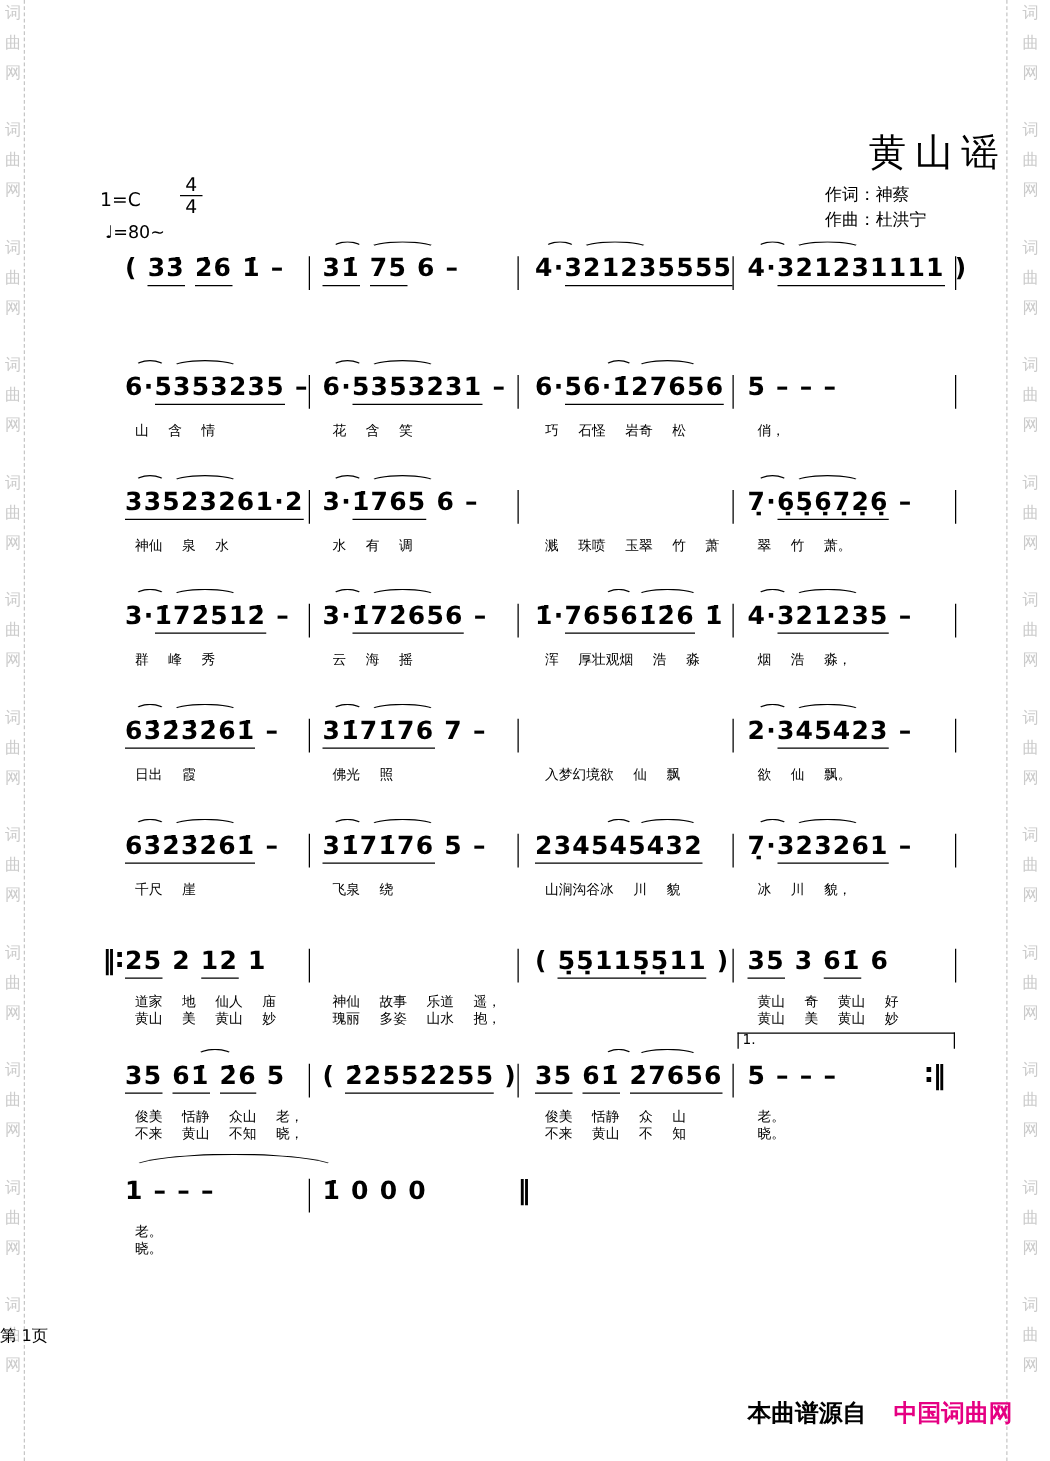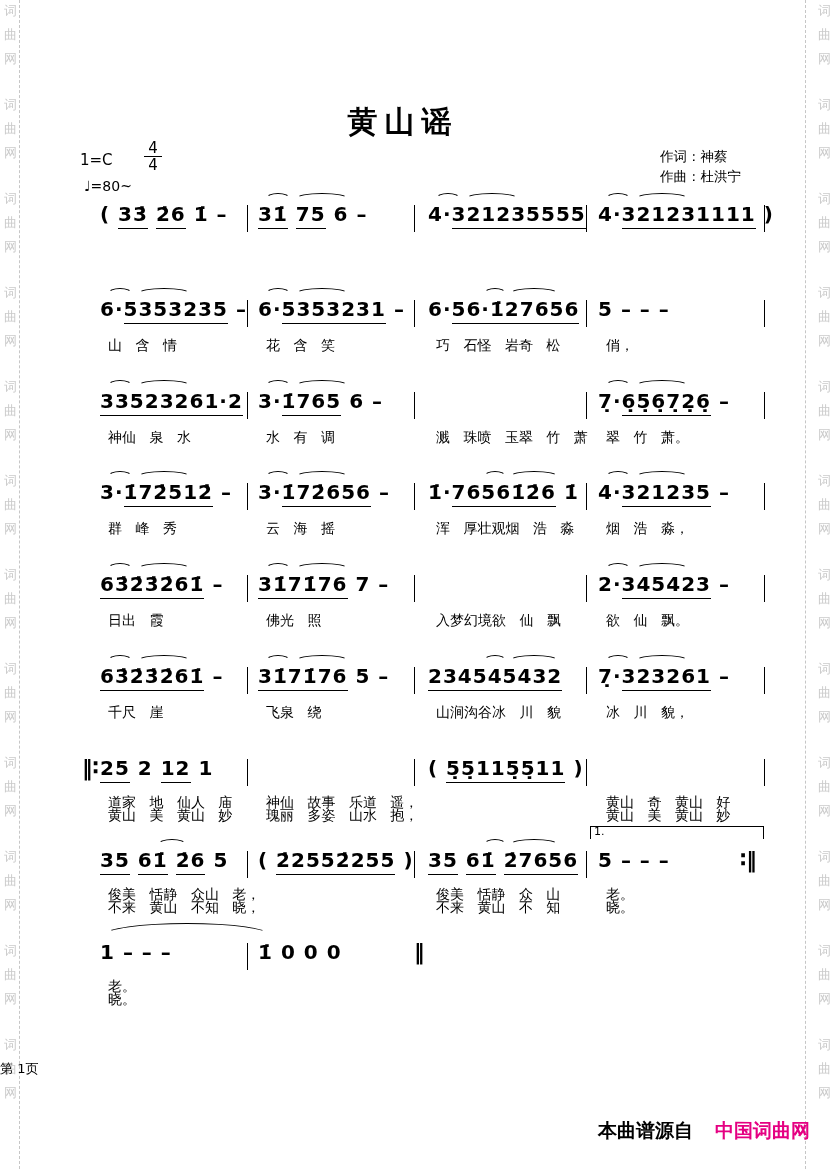--- a/index.html
+++ b/index.html
@@ -3,40 +3,40 @@
 <meta charset="utf-8">
 <style>
   html,body{margin:0;padding:0;background:#fff;}
   .page{position:relative;width:840px;height:1169px;background:#fff;overflow:hidden;
         font-family:"DejaVu Sans",sans-serif;color:#000;}
   
   .wm-line{position:absolute;top:0;height:1169px;width:0;border-left:1px dashed #c6c6c6;}
   .wm-col{position:absolute;top:0;width:16px;height:1169px;}
   .wm-ch{position:absolute;left:0;font-size:13px;color:#cbcbcb;line-height:13px;}
   
-  .title{position:absolute;top:102px;left:0;width:806px;text-align:center;
-         font-size:30px;font-weight:700;letter-spacing:7px;}
+  .title{position:absolute;top:102px;left:0;width:806px;text-align:right;
+         font-size:30px;font-weight:400;letter-spacing:7px;}
   .key{position:absolute;left:80px;top:151px;font-size:15px;}
   .ts{position:absolute;left:144px;top:140px;width:18px;text-align:center;font-size:15px;line-height:16px;}
   .ts .tnum{display:block;}
   .ts .top{border-bottom:1px solid #000;}
   .tempo{position:absolute;left:84px;top:178px;font-size:14px;}
   .credits{position:absolute;left:660px;top:146px;font-size:13.5px;line-height:20px;}
   
   .system{position:absolute;left:0;width:840px;height:82px;}
   .m{position:absolute;top:12px;height:32px;white-space:nowrap;}
   .notes{font-size:20px;font-weight:700;letter-spacing:1px;font-family:"DejaVu Sans",sans-serif;}
   .u{border-bottom:1.6px solid #000;padding-bottom:2px;}
   .c1{left:100px;width:146px;}
   .c2{left:258px;width:154px;}
   .c3{left:428px;width:156px;}
   .c4{left:598px;width:162px;}
   .bar{position:absolute;top:15px;width:1px;height:27px;background:#000;}
   .b1{left:247px;}.b2{left:414px;}.b3{left:586px;}.b4{left:764px;}
-  .lyr{position:absolute;top:52px;font-size:14px;white-space:nowrap;word-spacing:9px;padding-left:8px;}
+  .lyr{position:absolute;top:52px;font-size:11px;white-space:nowrap;word-spacing:9px;padding-left:8px;font-family:Liberation Mono, monospace;}
   .r1{top:50px;}.r2{top:63px;}
   
   .m{overflow:visible;}
   .arcs::before,.arcs::after,.arcsR::before,.arcsR::after,.arc1::before{
      content:"";position:absolute;top:-9px;height:9px;
      border:1.3px solid transparent;border-top-color:#000;border-radius:50%;}
   .arcs::before{left:8px;width:22px;}
   .arcs::after{left:38px;width:50px;}
   .arcsR::before{left:56px;width:20px;}
   .arcsR::after{left:82px;width:46px;}
@@ -235,20 +235,21 @@
     <div class="lyr c4">冰  川  貌，</div>
   </div>
 
   <div class="system" style="top:744px">
     <span class="sign" style="left:82px">‖∶</span>
     <div class="m c1"><span class="notes"><span class="u">25</span> 2 <span class="u">12</span> 1</span></div>
     <div class="bar b1"></div>
     <div class="bar b2"></div>
     <div class="m c3"><span class="notes">( <span class="u">5̣5̣115̣5̣11</span> )</span></div>
     <div class="bar b3"></div>
+    <div class="m c4"><span class="notes"><span class="u">35</span> 3 <span class="u">61̇</span> 6</span></div>
     <div class="bar b4"></div>
     <div class="lyr r1 c1">道家 地 仙人 庙</div>
     <div class="lyr r1 c2">神仙 故事 乐道 遥，</div>
     <div class="lyr r1 c4">黄山 奇 黄山 好</div>
     <div class="lyr r2 c1">黄山 美 黄山 妙</div>
     <div class="lyr r2 c2">瑰丽 多姿 山水 抱，</div>
     <div class="lyr r2 c4">黄山 美 黄山 妙</div>
   </div>
 
   <div class="system" style="top:836px">

